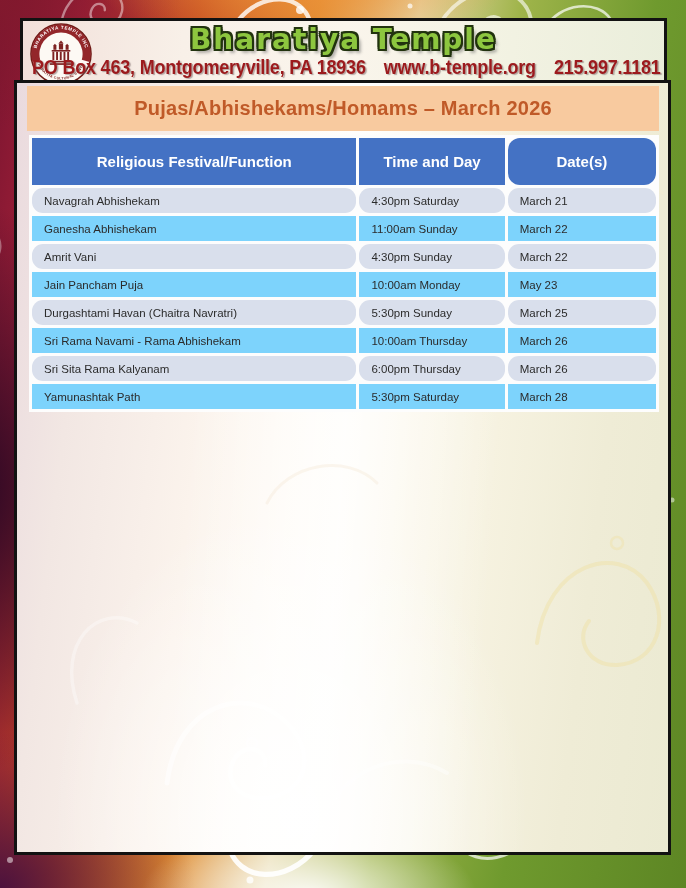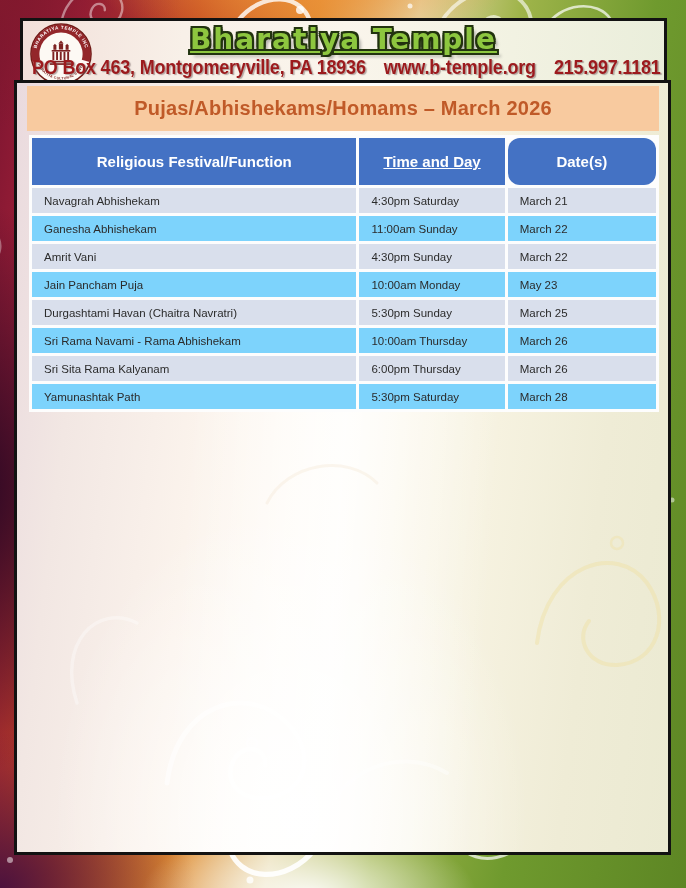--- a/index.html
+++ b/index.html
@@ -28,21 +28,20 @@
   .logo-wrap{position:absolute;left:7px;top:2px;width:62px;height:62px;}
   .header-text{position:absolute;left:0;top:0;width:100%;height:100%;text-align:center;}
   .temple-name{
     margin-top:3px;font-family:"DejaVu Sans",sans-serif;font-weight:bold;
     font-size:28px;line-height:32px;letter-spacing:2px;color:#8dc63f;
     text-shadow:
       -2px -2px 0 #22330f,0 -2px 0 #22330f,2px -2px 0 #22330f,
       -2px 0 0 #22330f,2px 0 0 #22330f,
       -2px 2px 0 #22330f,0 2px 0 #22330f,2px 2px 0 #22330f,
       4px 4px 3px rgba(90,90,90,.45);
-    text-decoration: underline;
   }
   .address-line{
     margin-top:1px;display:inline-block;transform:scaleY(1.12);
     font-weight:bold;font-size:18px;letter-spacing:-0.2px;color:#9c1a1d;
     text-shadow:1.5px 1.5px 1px rgba(110,90,90,.5);
     white-space:nowrap;
   }
   .address-line span{margin:0 9px;}
   
   .content-box{
@@ -66,28 +65,28 @@
     position:relative;z-index:1;
     width:calc(100% - 21px);margin:4px 9px 0 12px;
     border-collapse:separate;border-spacing:3px;background:#fdfdfd;
     table-layout:fixed;
   }
   table.schedule th{
     background:#4472c4;color:#ffffff;font-weight:bold;font-size:15px;
     height:47px;text-align:center;padding:0;
   }
   table.schedule th.c-festival{width:52.5%;}
-  table.schedule th.c-time{width:23.5%;text-decoration:underline;}
+  table.schedule th.c-time{width:23.5%;}
   table.schedule th.c-date{width:24%;border-radius:12px;}
   table.schedule td{
     height:25px;font-size:11.5px;color:#2b2b2b;
     padding:0 4px 0 12px;vertical-align:middle;
     white-space:nowrap;overflow:hidden;
   }
-  tr.row-a td{background:#d9dfec;}
+  tr.row-a td{background:#d9dfec;border-radius:11px;}
   tr.row-b td{background:#7dd3fc;}
 </style>
 </head>
 <body>
 
 <div class="frame">
   <svg width="686" height="888" viewBox="0 0 686 888">
     <defs>
       <path id="curl" d="M2 58 C8 22 48 6 68 22 C84 35 80 58 60 62 C44 65 34 54 40 42 C45 33 57 35 56 44" fill="none" stroke-linecap="round"></path>
     </defs>

